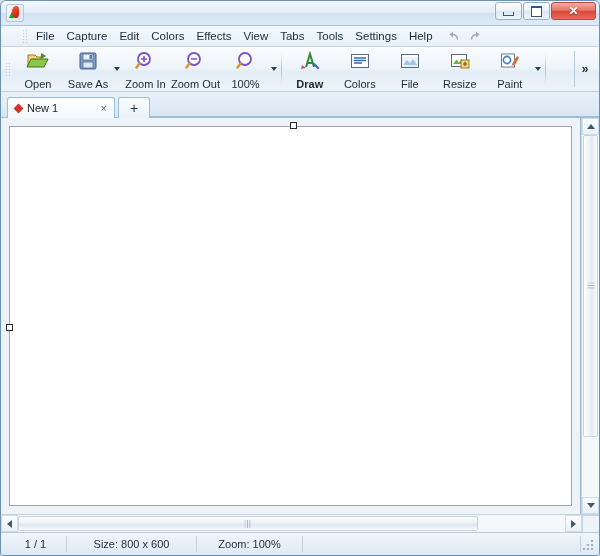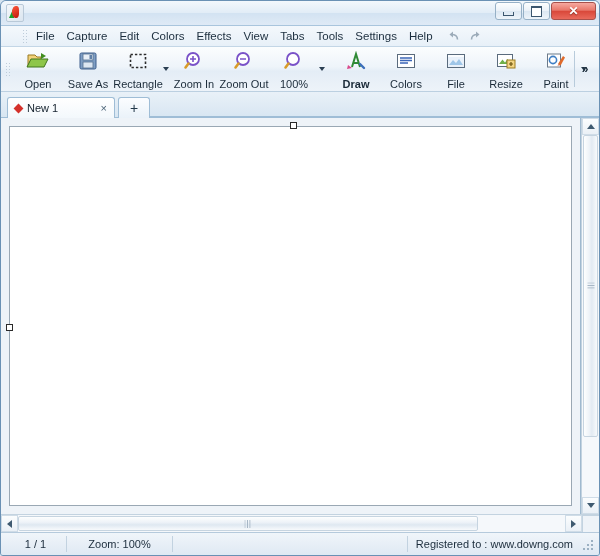--- a/index.html
+++ b/index.html
@@ -279,28 +279,20 @@
         <svg width="22" height="20" viewBox="0 0 22 20">
           <rect x="3" y="2" width="16" height="16" rx="1.5" fill="#7f9ec4" stroke="#3f5f8c" stroke-width="1"></rect>
           <rect x="6" y="3" width="10" height="6" fill="#e8eff7" stroke="#55708f" stroke-width=".8"></rect>
           <rect x="12.5" y="4" width="2.5" height="4" fill="#5f7fa6"></rect>
           <rect x="6" y="11" width="10" height="6" fill="#dde7f2" stroke="#55708f" stroke-width=".8"></rect>
         </svg>
       </span>
       <span class="tb-label">Save As</span>
     </div>
 
-    <div class="tb-btn">
-      <span class="tb-ico">
-        <svg width="22" height="18" viewBox="0 0 22 18">
-          <rect x="3.5" y="2.5" width="15" height="13" fill="none" stroke="#2c2c2c" stroke-width="1.6" stroke-dasharray="2.4 2"></rect>
-        </svg>
-      </span>
-      <span class="tb-label">Rectangle</span>
-    </div>
     <div class="dropdown-arrow">
         <span class="tri"></span>
       </div>
 
     <div class="tb-btn">
       <span class="tb-ico">
         <svg width="22" height="20" viewBox="0 0 22 20">
           <circle cx="10" cy="8" r="6" fill="#ffffff" stroke="#7a52c8" stroke-width="1.8"></circle>
           <path d="M7 8h6M10 5v6" stroke="#7a52c8" stroke-width="1.6"></path>
           <path d="M5.5 12.5l-3 4" stroke="#d89b28" stroke-width="2.6" stroke-linecap="round"></path>
@@ -446,19 +438,19 @@
       </div>
     </div>
     <div class="hs-arrow">
         <span class="tri-right"></span>
       </div>
     <div class="corner-box"></div>
   </div>
 
   <div class="statusbar">
     <div class="st-cell" style="width:62px;">1 / 1</div>
+    <div class="st-cell" style="width:130px;">Size: 800 x 600</div>
     <div class="st-cell" style="width:106px;">Zoom: 100%</div>
     <div class="st-spacer"></div>
-    <div class="st-reg">Registered to : www.downg.com</div>
     <div class="resize-grip"></div>
   </div>
 
 </div>
 
 </body></html>

